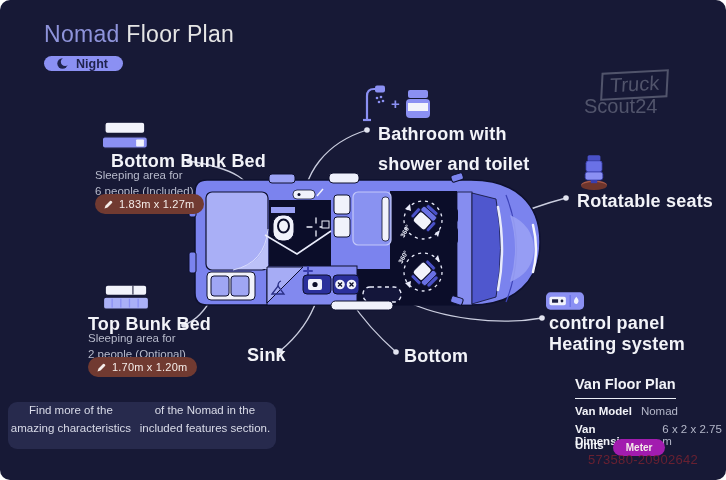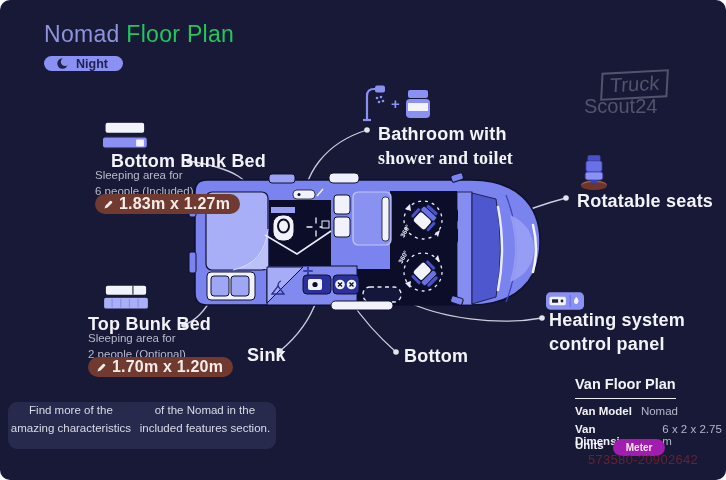--- a/index.html
+++ b/index.html
@@ -3,37 +3,37 @@
 <meta charset="utf-8">
 <style>
   html,body{margin:0;padding:0;background:#ffffff;}
   *{box-sizing:border-box;font-family:"Liberation Sans", sans-serif;}
   .stage{position:relative;width:726px;height:480px;background:#171936;border-radius:10px;overflow:hidden;}
   .abs{position:absolute;}
 
   
   .page-title{left:44px;top:21px;font-size:23px;letter-spacing:.3px;font-weight:400;}
   .title-hi{color:#8e93da;}
-  .title-rest{color:#22c55e;}
+  .title-rest{color:#e5e5e5;}
   .night-pill{left:44px;top:56px;height:15px;padding:0 15px 0 12px;background:#8b90f3;border-radius:13px;
     display:flex;align-items:center;gap:7px;cursor:pointer;}
   .night-pill span{color:#20234d;font-size:12.5px;font-weight:700;}
 
   
   .ts{color:#6a6d82;opacity:.7;}
   .ts-truck{left:601px;top:71px;font-size:20px;border:2.5px solid #6a6d82;padding:0 7px 1px 7px;
     transform:skew(-6deg) rotate(-3deg);}
   .ts-scout{left:584px;top:95px;font-size:20px;}
 
   
   .ann-title{font-size:18px;font-weight:700;color:#f2f3f8;letter-spacing:.2px;}
   .ann-sub{font-size:11.5px;color:#b7bacb;line-height:1.4;}
   .dim-pill{background:#713a31;border-radius:11px;height:20px;display:inline-flex;align-items:center;
     gap:5px;padding:0 10px 0 8px;}
-  .dim-pill span{color:#f4ece9;font-size:16px;font-weight:700;letter-spacing:.2px;}
+  .dim-pill span{color:#f4ece9;font-size:11px;font-weight:400;letter-spacing:.2px;}
   .plus-sign{color:#8b90f3;font-size:15px;font-weight:700;}
 
   
   .vfp-title{left:575px;top:376px;font-size:14.5px;font-weight:700;color:#f2f3f8;
     border-bottom:1.5px solid #eceef6;padding-bottom:6px;}
   .vfp-row{display:flex;align-items:flex-start;gap:9px;}
   .vfp-label{font-size:11.5px;font-weight:700;color:#f2f3f8;}
   .vfp-value{font-size:11.5px;color:#b4b7c9;}
   .unit-pill{background:#a21caf;color:#f4ece9;font-size:10px;font-weight:700;border-radius:10px;
     padding:3px 13px;cursor:pointer;}
@@ -261,21 +261,21 @@
     </g>
   </svg>
   <div class="abs plus-sign" style="left:391px;top:95px;">+</div>
   <svg class="abs" style="left:403px;top:89px;" width="30" height="32" viewBox="0 0 30 32">
     <rect x="5" y="1" width="20" height="8" rx="2" fill="#8b90f3"></rect>
     <rect x="3" y="10" width="24" height="19" rx="4" fill="#8b90f3"></rect>
     <rect x="5" y="14" width="20" height="8" fill="#f2f3fb"></rect>
   </svg>
   <div class="abs" style="left:378px;top:124px;">
     <div class="ann-title">Bathroom with</div>
-    <div class="ann-title" style="margin-top:3px;font-family:Liberation Serif, serif;">shower and toilet</div>
+    <div class="ann-title" style="margin-top:9px;">shower and toilet</div>
   </div>
 
   <svg class="abs" style="left:578px;top:150px;" width="32" height="44" viewBox="0 0 40 46">
     <ellipse cx="20" cy="39" rx="16" ry="5.5" fill="#a55847"></ellipse>
     <ellipse cx="20" cy="40.5" rx="16" ry="5" fill="#6e352c"></ellipse>
     <rect x="16" y="30" width="8" height="7" fill="#3a3fae"></rect>
     <rect x="12" y="2" width="16" height="7" rx="2" fill="#4a51c8"></rect>
     <rect x="10" y="9" width="20" height="14" rx="3" fill="#6a71e6" stroke="#3a3fae"></rect>
     <rect x="9" y="23" width="22" height="10" rx="3" fill="#8b90f3" stroke="#3a3fae"></rect>
   </svg>
@@ -283,22 +283,22 @@
 
   <svg class="abs" style="left:546px;top:292px;" width="38" height="18" viewBox="0 0 44 20">
     <rect x="0" y="0" width="44" height="20" rx="5" fill="#8b90f3"></rect>
     <rect x="4" y="5" width="19" height="10" rx="2" fill="#f2f3fb"></rect>
     <rect x="7" y="8" width="7" height="4" fill="#1d2044"></rect>
     <circle cx="18.5" cy="10" r="1.6" fill="#1d2044"></circle>
     <line x1="28" y1="3" x2="28" y2="17" stroke="#6a71e6" stroke-width="1.5"></line>
     <path d="M 35 5 Q 39 9 37 12 Q 35.5 14.5 33 12.5 Q 31 10 35 5 Z" fill="#f2f3fb"></path>
   </svg>
   <div class="abs" style="left:549px;top:310px;">
+    <div class="ann-title" style="margin-top:3px;">control panel</div>
     <div class="ann-title">Heating system</div>
-    <div class="ann-title" style="margin-top:3px;">control panel</div>
   </div>
 
   <div class="abs ann-title" style="left:247px;top:345px;">Sink</div>
   <div class="abs ann-title" style="left:404px;top:346px;">Bottom</div>
 
   <div class="abs vfp-title">Van Floor Plan</div>
   <div class="abs vfp-row" style="left:575px;top:405px;">
     <span class="vfp-label">Van Model</span>
     <span class="vfp-value">Nomad</span>
   </div>

